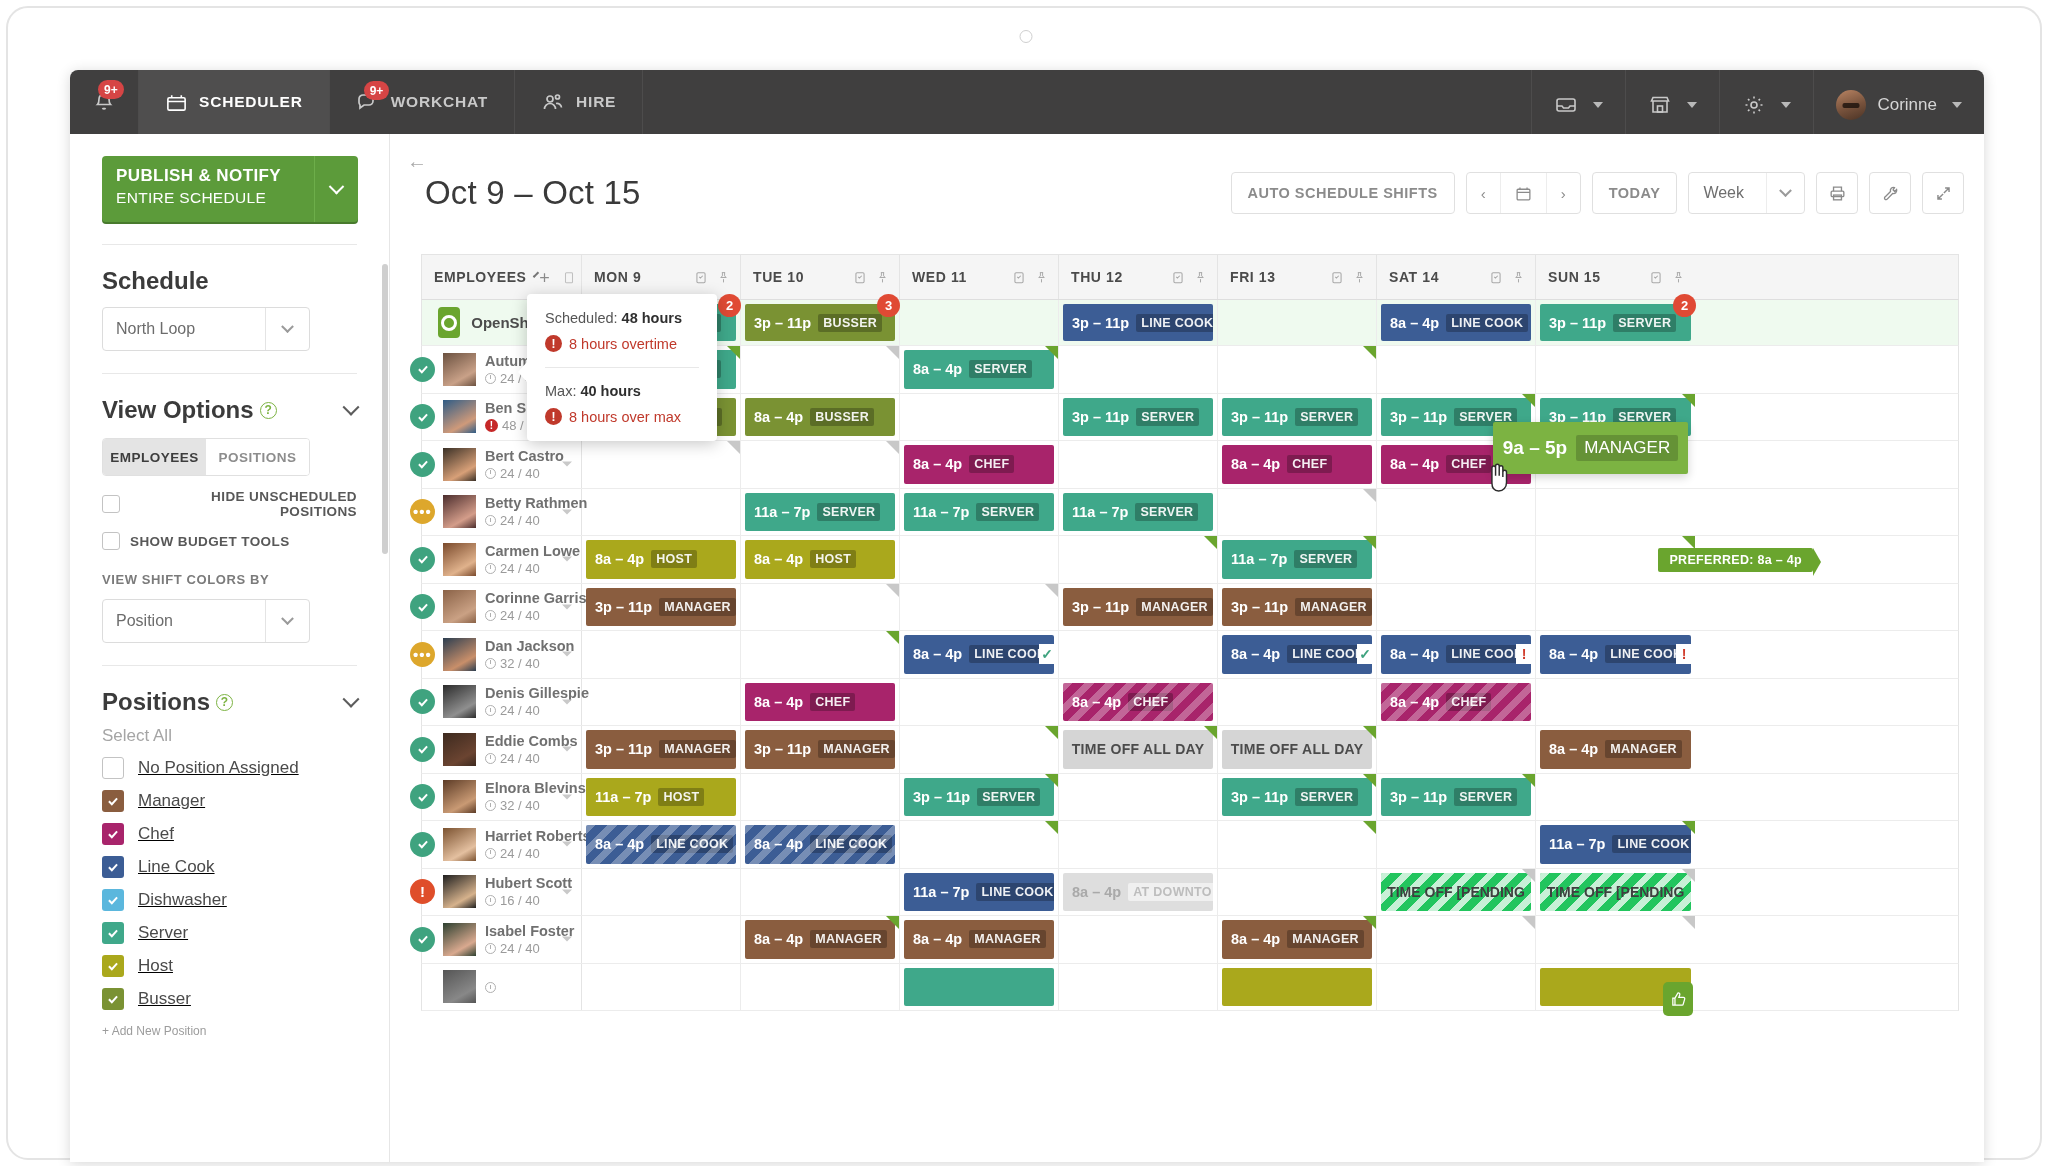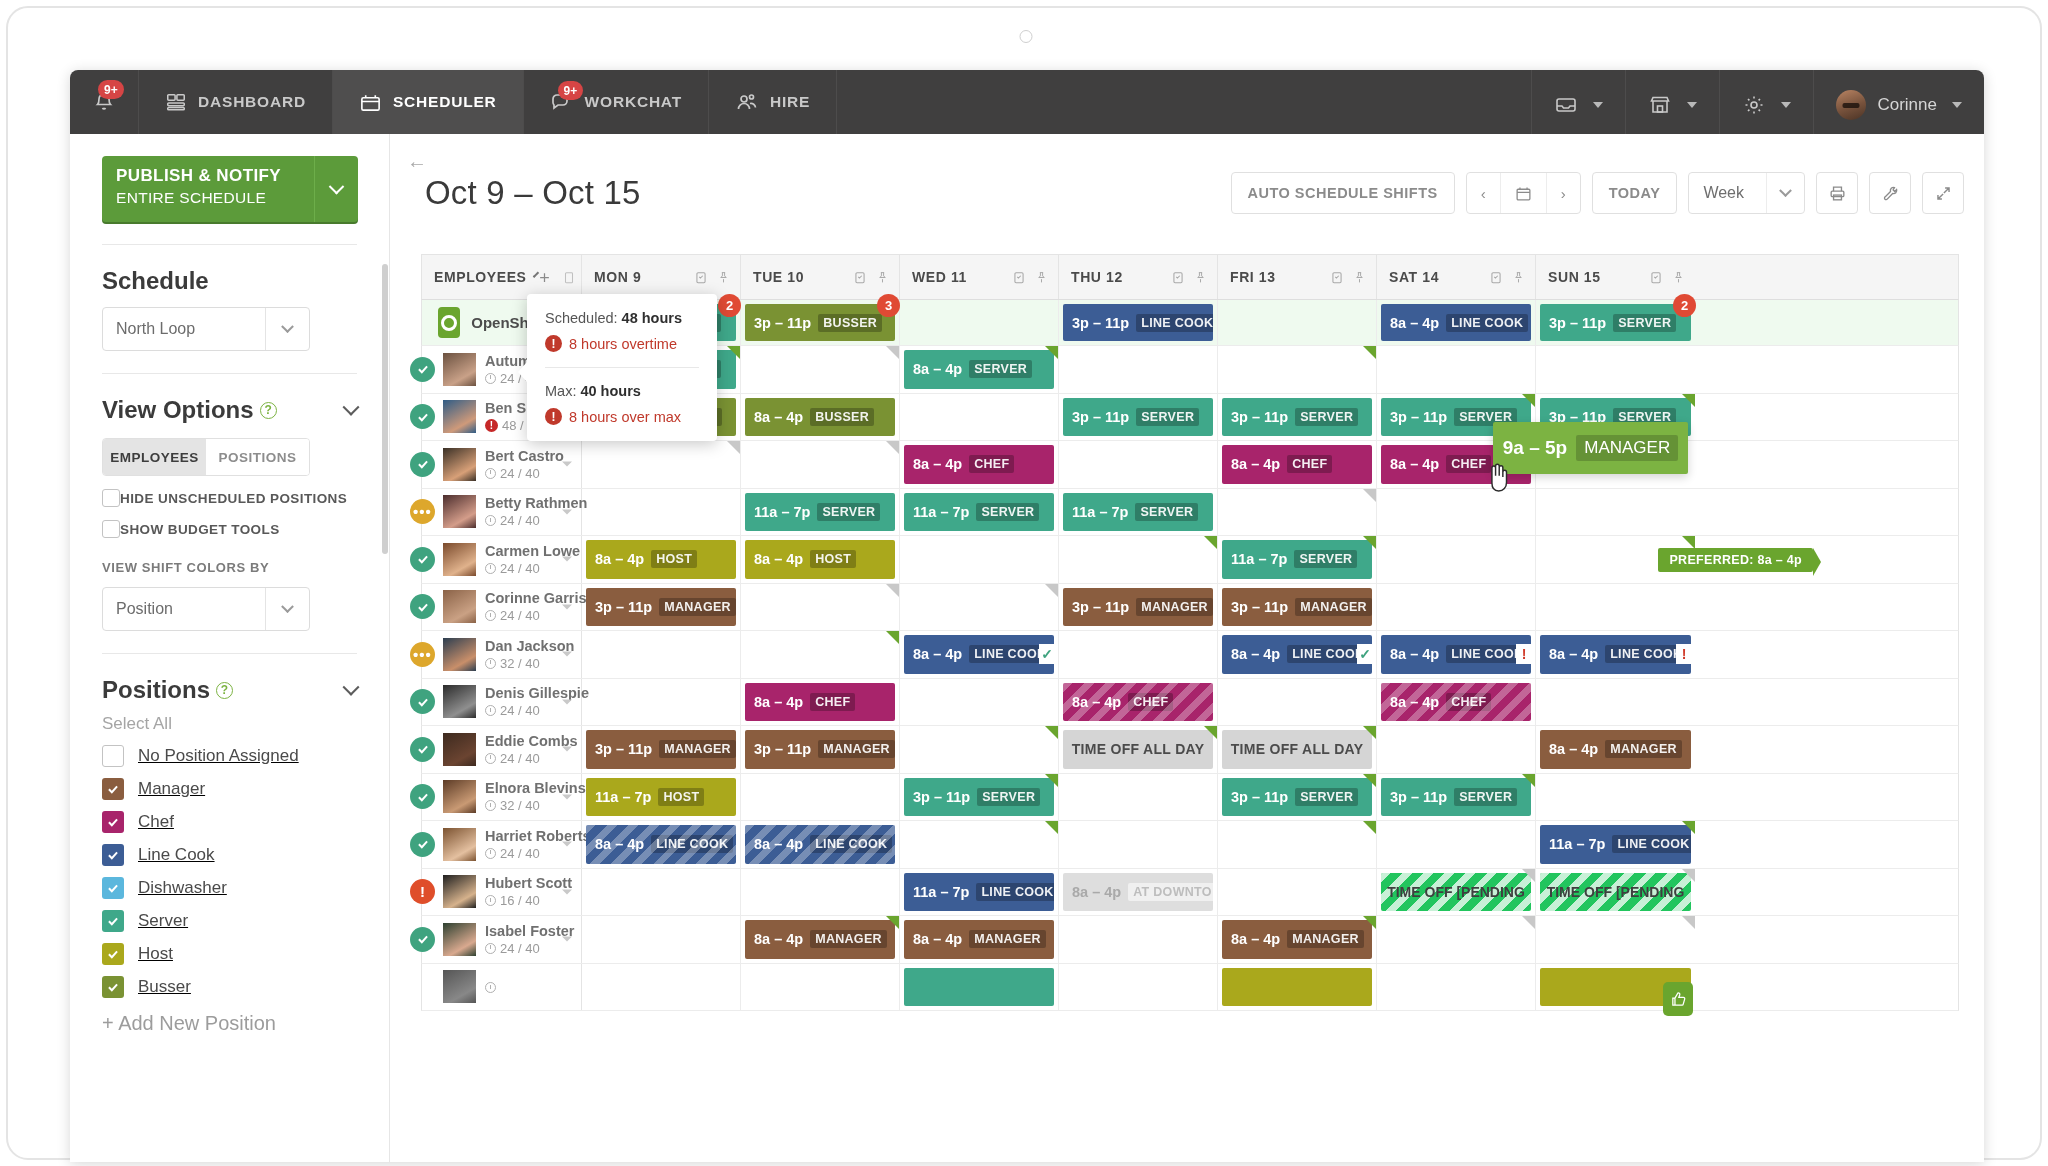--- a/index.html
+++ b/index.html
@@ -57,32 +57,32 @@
   .select { margin-top:12px; width:208px; height:44px; border:1px solid #dcdcdc; border-radius:4px;
             display:flex; align-items:center; background:#fff; }
   .select .val { flex:1; padding:0 13px; color:#6c6c6c; font-size:16px; }
   .select .arr { width:44px; height:100%; border-left:1px solid #e4e4e4; display:flex; align-items:center; justify-content:center; }
   .chev { width:9px;height:9px;border-right:2px solid #9a9a9a;border-bottom:2px solid #9a9a9a;transform:rotate(45deg) translate(-2px,-2px);}
   .chev.big { width:12px;height:12px;border-width:2.2px;border-color:#5c5c5c;}
   #toggle-group { margin-top:14px; display:flex; width:208px; height:38px; border:1px solid #e0e0e0; border-radius:4px; overflow:hidden; }
   #toggle-group div { flex:1; display:flex; align-items:center; justify-content:center; font-size:13.5px;
                       font-weight:bold; letter-spacing:.5px; color:#8d8d8d; background:#fff;}
   #toggle-group div.on { background:#e4e4e4; color:#3d3d3d; }
-  .cbrow { display:flex; align-items:center; margin-top:13px;text-align:right; }
+  .cbrow { display:flex; align-items:center; gap:10px; margin-top:13px;text-align:right; }
   .cb { width:18px; height:18px; border:1.6px solid #c3c3c3; border-radius:3px; background:#fff; }
   .cbrow .lab { font-size:13.5px; font-weight:bold; letter-spacing:.4px; color:#585858; }
   .smallcap { margin-top:22px; font-size:13px; font-weight:bold; letter-spacing:.6px; color:#7b7b7b; }
   .poslist { margin-top:8px;text-decoration:underline; }
   .posrow { display:flex; align-items:center; gap:14px; margin-top:11px; }
   .posbox { width:22px; height:22px; border-radius:3px; display:flex; align-items:center; justify-content:center; }
   .posbox.empty { border:1.6px solid #c3c3c3; background:#fff; }
   .posbox svg { display:block; }
   .poslab { font-size:17px; color:#4a4a4a; }
   #select-all { font-size:17px; color:#a5a5a5; margin-top:10px; }
-  #add-pos { margin-top:14px; font-size:20px; color:#9c9c9c; }
+  #add-pos { margin-top:14px; font-size:12px; color:#9c9c9c; }
   #sb-scroll { position:absolute; left:312px; top:130px; width:6px; height:290px; background:#cfcfcf; border-radius:3px; }
 
   
   #main { position:absolute; left:321px; top:64px; width:1593px; height:1028px; background:#fff; overflow:hidden; }
   #back-arrow { position:absolute; left:16px; top:16px; color:#a8a8a8; font-size:20px; }
   #week-title { position:absolute; left:34px; top:40px; font-size:33px; color:#3a3a3a; letter-spacing:.2px;}
   #toolbar { position:absolute; right:20px; top:38px; display:flex; align-items:center; gap:11px; }
   .tb { height:42px; border:1px solid #e0e0e0; border-radius:4px; background:#fff; display:flex; align-items:center;
         justify-content:center; color:#8b8b8b; font-size:14.5px; font-weight:bold; letter-spacing:.5px; padding:0 16px; }
   .tb.icon { width:42px; padding:0; }
@@ -201,31 +201,20 @@
       <div class="nav-item bell">
         <span class="ico">
           <svg width="24" height="24" viewBox="0 0 24 24" fill="none" stroke="#c9c9c9" stroke-width="1.7">
             <path d="M7 9a5 5 0 0 1 10 0c0 4 1.5 5.5 1.5 5.5h-13S7 13 7 9z"></path>
             <path d="M10.5 18a1.7 1.7 0 0 0 3 0"></path>
           </svg>
         </span>
         <span class="badge" style="left:28px;top:10px;">9+</span>
       </div>
 
-      <div class="nav-item">
-        <span class="ico">
-          <svg width="22" height="22" viewBox="0 0 24 24" fill="none" stroke="#c9c9c9" stroke-width="1.7">
-            <rect x="3" y="4" width="8" height="6" rx="1"></rect>
-              <rect x="13" y="4" width="8" height="6" rx="1"></rect>
-            <rect x="3" y="13" width="18" height="3" rx="1"></rect>
-              <rect x="3" y="18" width="18" height="2.5" rx="1"></rect>
-          </svg>
-        </span>
-        <span>DASHBOARD</span>
-      </div>
 
       <div class="nav-item active">
         <span class="ico">
           <svg width="23" height="23" viewBox="0 0 24 24" fill="none" stroke="#ffffff" stroke-width="1.7">
             <rect x="3" y="7" width="18" height="13" rx="1.5"></rect>
             <path d="M7 7V4.5M17 7V4.5M3 11h18"></path>
           </svg>
         </span>
         <span>SCHEDULER</span>
       </div>

